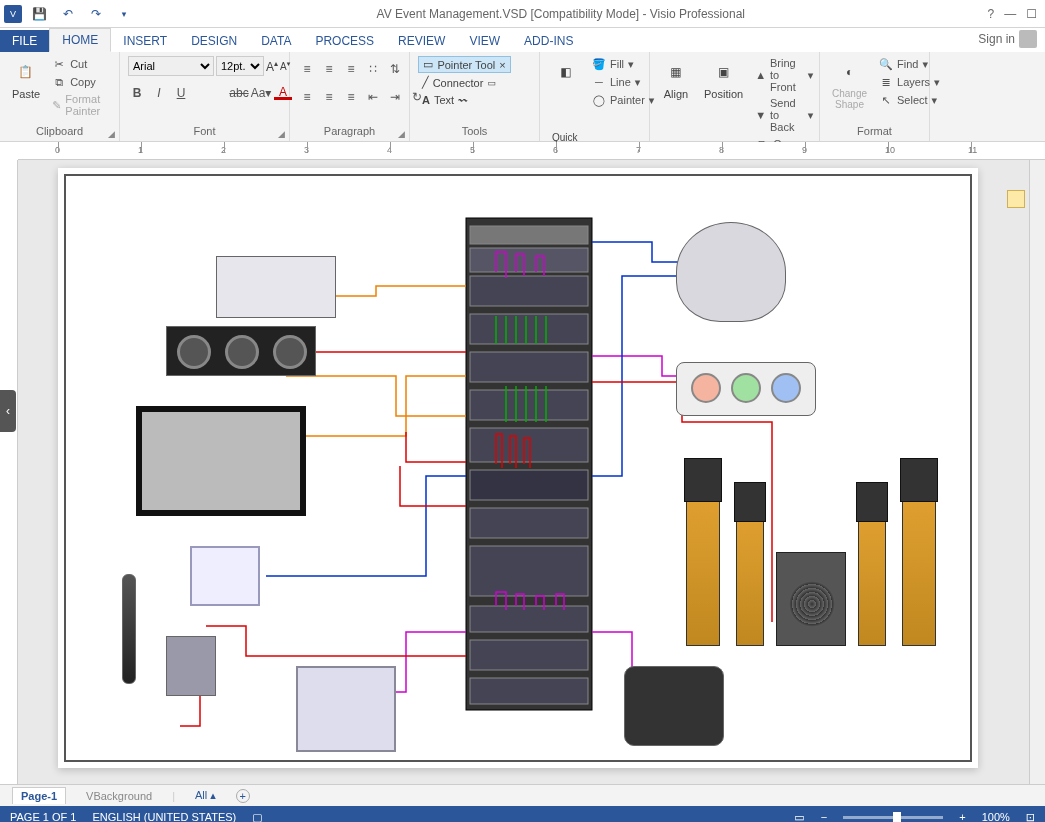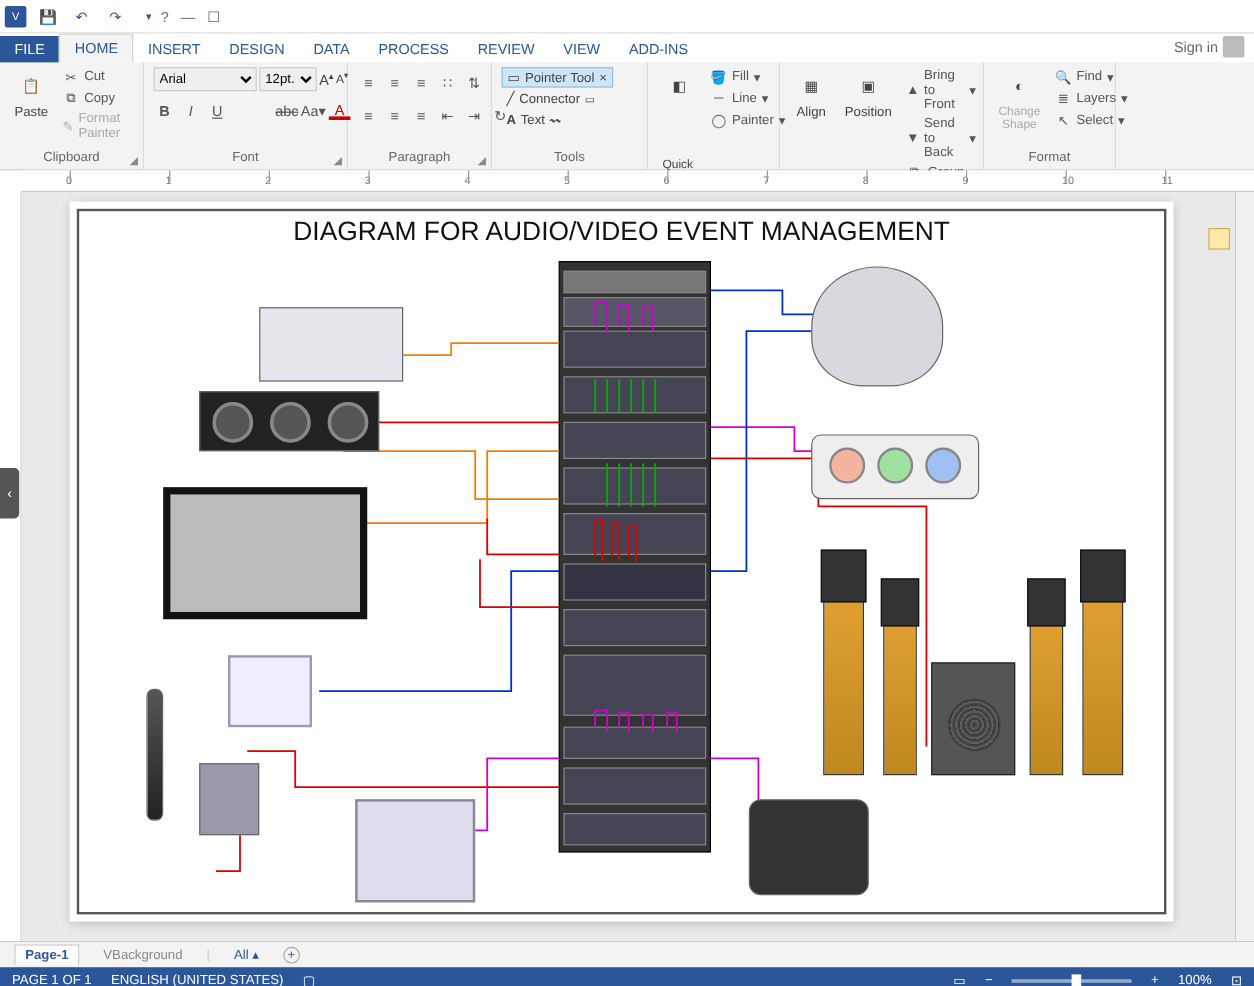--- a/index.html
+++ b/index.html
@@ -82,20 +82,21 @@
 <body>
 
 <div class="titlebar">
   <div class="left">
     <div class="app-icon">V</div>
     <div class="qat-btn">💾</div>
     <div class="qat-btn">↶</div>
     <div class="qat-btn">↷</div>
     <div class="qat-btn" style="font-size:9px;">▾</div>
   </div>
+  <div class="title">AV Event Management.VSD  [Compatibility Mode] - Visio Professional</div>
   <div class="right">
     <span>?</span>
     <span>—</span>
     <span>☐</span>
   </div>
 </div>
 
 <div class="tabs">
   <div class="tab file">FILE</div>
   <div class="tab active">HOME</div>
@@ -276,21 +277,20 @@
     <div class="num" style="left: 867px;">10</div>
     <div class="tick" style="left: 870px; height: 10px;"></div>
     <div class="num" style="left: 950px;">11</div>
     <div class="tick" style="left: 953px; height: 10px;"></div>
   </div>
 <div class="workspace">
   <div class="ruler-v"></div>
   <div class="canvas-wrap">
     <div class="page">
       <div class="page-inner">
-        <div class="diagram-title">DIAGRAM FOR AUDIO/VIDEO EVENT MANAGEMENT</div>
 
         <svg class="wires">
 
           <rect x="400" y="42" width="126" height="492" fill="#333" stroke="#000"></rect>
           <g stroke="#888" stroke-width="1">
             <rect x="404" y="50" width="118" height="18" fill="#777"></rect>
             <rect x="404" y="72" width="118" height="24" fill="#556"></rect>
             <rect x="404" y="100" width="118" height="30" fill="#445"></rect>
             <rect x="404" y="138" width="118" height="30" fill="#445"></rect>
             <rect x="404" y="176" width="118" height="30" fill="#445"></rect>

